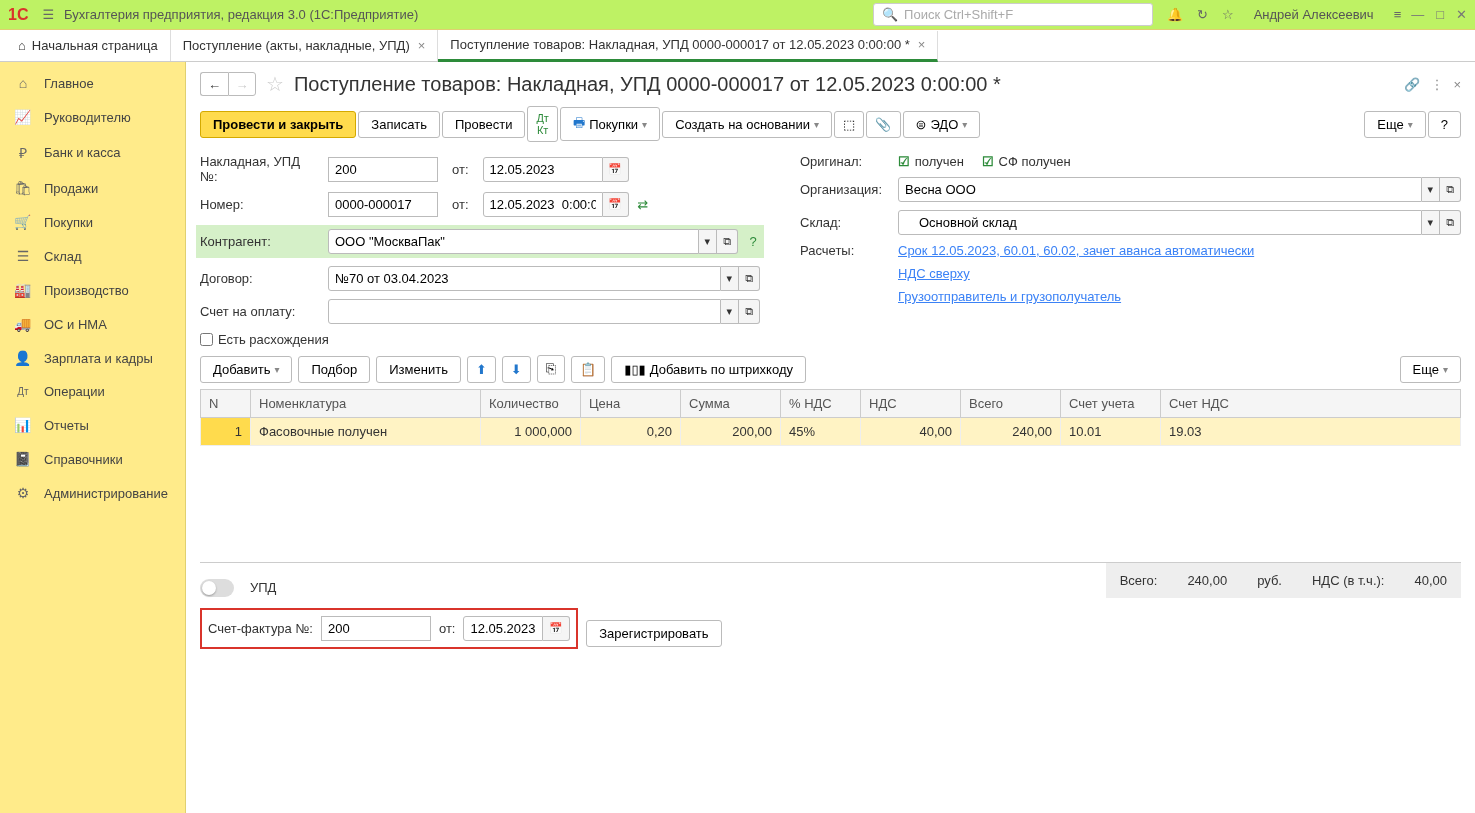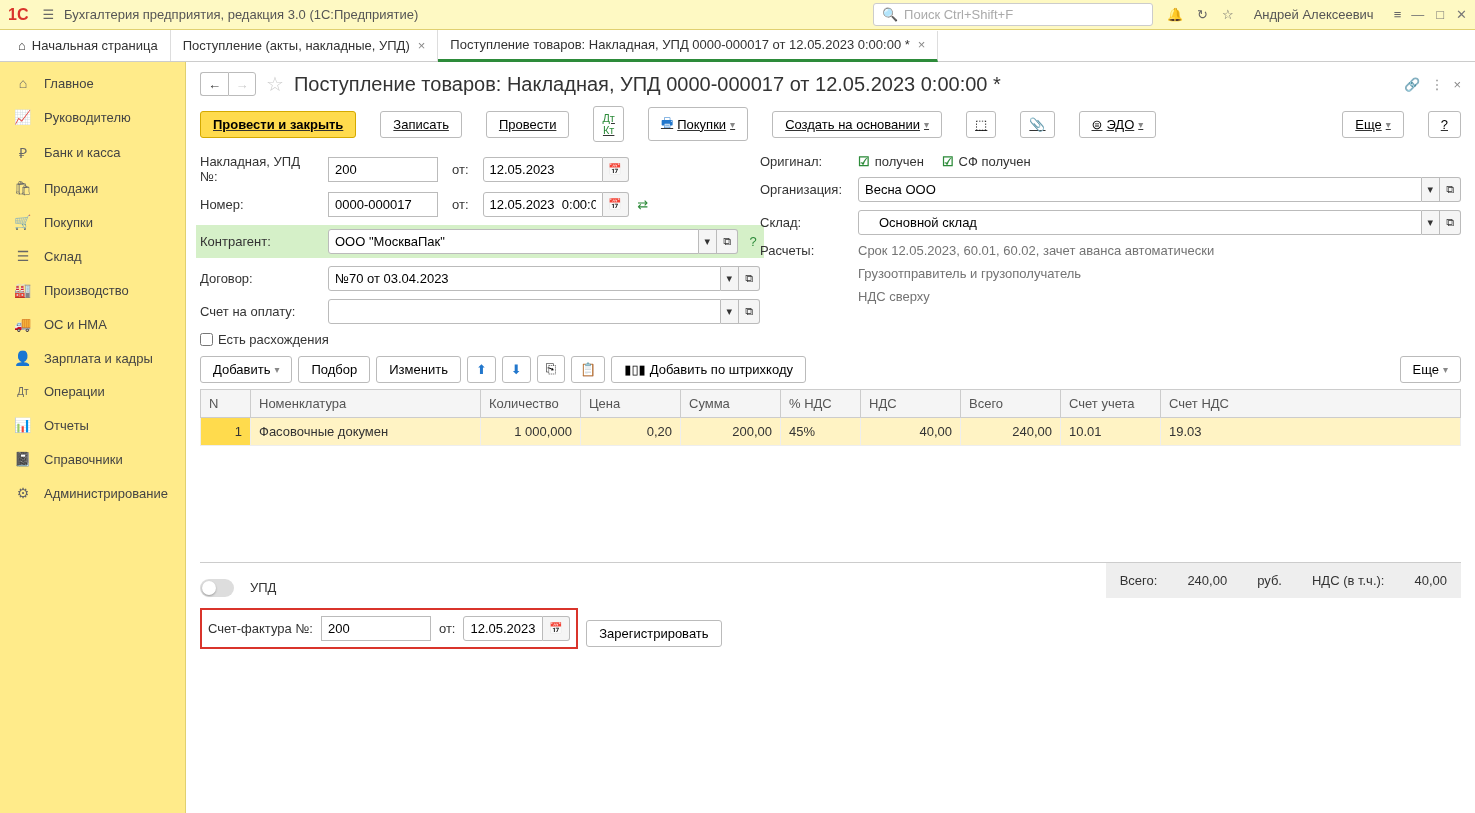--- a/index.html
+++ b/index.html
@@ -1,19 +1,19 @@
 <!DOCTYPE html>
 <html><head>
 <meta charset="utf-8">
 <style>
 * { box-sizing: border-box; margin: 0; padding: 0; font-family: Arial, sans-serif; }
 body { background: #fff; font-size: 13px; color: #333; overflow: hidden; }
 
 
-.top-header { background: #fef9c3; height: 30px; display: flex; align-items: center; padding: 0 8px; border-bottom: 1px solid #e0d070; }
+.top-header { background: #bef264; height: 30px; display: flex; align-items: center; padding: 0 8px; border-bottom: 1px solid #e0d070; }
 .logo-1c { color: #d9342b; font-weight: bold; font-size: 16px; margin-right: 4px; }
 .hamburger-icon { margin: 0 10px; cursor: pointer; color: #666; }
 .app-title { color: #555; font-size: 13px; flex: 0 0 auto; }
 .header-spacer { flex: 1; }
 .search-box { background: #fff; border: 1px solid #ccc; border-radius: 3px; padding: 3px 8px; width: 280px; color: #999; display: flex; align-items: center; gap: 6px; }
 .header-icons { display: flex; gap: 14px; margin-left: 14px; align-items: center; color: #666; }
 .user-name { color: #555; margin: 0 6px; }
 .window-controls { display: flex; gap: 12px; margin-left: 10px; color: #777; }
 
 
@@ -35,47 +35,47 @@
 .doc-header { display: flex; align-items: center; gap: 10px; margin-bottom: 10px; }
 .nav-btn { border: 1px solid #bbb; background: #fff; width: 28px; height: 24px; display: inline-flex; align-items: center; justify-content: center; cursor: pointer; border-radius: 3px; }
 .nav-btn-group { display: flex; }
 .nav-btn-group .nav-btn:first-child { border-radius: 3px 0 0 3px; border-right: none; }
 .nav-btn-group .nav-btn:last-child { border-radius: 0 3px 3px 0; }
 .star-icon { color: #ccc; font-size: 20px; }
 .doc-title { font-size: 20px; font-weight: normal; color: #333; flex: 1; }
 .doc-header-icons { display: flex; gap: 10px; color: #888; }
 
 
-.toolbar { display: flex; gap: 24px; margin-bottom: 12px; align-items: center; flex-wrap: wrap; text-decoration: underline; }
+.toolbar { display: flex; gap: 2px; margin-bottom: 12px; align-items: center; flex-wrap: wrap; }
 .btn { border: 1px solid #bbb; background: #fff; padding: 5px 12px; border-radius: 3px; cursor: pointer; font-size: 13px; display: inline-flex; align-items: center; gap: 4px; }
 .btn-primary { background: #ffdb4d; border-color: #d4a900; font-weight: bold; }
 .btn-icon { padding: 5px 8px; }
 .btn-right { margin-left: auto; }
 .dropdown-arrow::after { content: " ▾"; color: #888; font-size: 10px; }
 
 
 .form-row { display: flex; align-items: center; margin-bottom: 8px; gap: 8px; }
 .form-label { width: 120px; color: #333; }
 .input { border: 1px solid #bbb; padding: 4px 6px; font-size: 13px; background: #fff; }
 .input-group { display: flex; }
 .input-group .input { border-radius: 3px 0 0 3px; }
 .input-btn { border: 1px solid #bbb; border-left: none; background: #f5f5f5; padding: 0 6px; cursor: pointer; display: inline-flex; align-items: center; font-size: 11px; }
 .input-btn:last-child { border-radius: 0 3px 3px 0; }
 .from-label { margin: 0 6px; }
 
-.two-col { display: flex; }
+.two-col { display: flex; gap: 40px; }
 .col-left { flex: 0 0 560px; }
 .col-right { flex: 1; }
 
 .highlighted-row { background: #d5f0c8; padding: 4px 4px; margin: 0 -4px 8px -4px; }
 
 .checkbox-cell { display: inline-flex; align-items: center; gap: 5px; }
 .check-green { color: #2d8b3a; font-weight: bold; }
 
-.link-blue { color: #737373; cursor: pointer; }
+.link-blue { color: #3b82f6; text-decoration: underline; cursor: pointer; }
 
 
 .table-toolbar { display: flex; gap: 6px; margin-bottom: 0; align-items: center; }
 
 
 .data-table { width: 100%; border-collapse: collapse; margin-top: 6px; border: 1px solid #ccc; }
 .data-table th { background: #f5f5f5; border: 1px solid #ccc; padding: 6px 8px; text-align: left; font-weight: normal; color: #555; font-size: 13px; }
 .data-table td { border: 1px solid #eee; padding: 6px 8px; }
 .data-table tr.selected td { background: #fff3c4; }
 .data-table tr.selected td:first-child { background: #ffdb4d; }
@@ -312,25 +312,25 @@
             <span class="input-btn">▾</span>
             <span class="input-btn">⧉</span>
           </div>
         </div>
         <div class="form-row">
           <span class="form-label" style="width:90px">Расчеты:</span>
           <span class="link-blue">Срок 12.05.2023, 60.01, 60.02, зачет аванса автоматически</span>
         </div>
         <div class="form-row">
           <span class="form-label" style="width:90px"></span>
+          <span class="link-blue">НДС сверху</span>
+        </div>
+        <div class="form-row">
+          <span class="form-label" style="width:90px"></span>
           <span class="link-blue">Грузоотправитель и грузополучатель</span>
-        </div>
-        <div class="form-row">
-          <span class="form-label" style="width:90px"></span>
-          <span class="link-blue">НДС сверху</span>
         </div>
       </div>
     </div>
 
     <div class="table-toolbar">
       <button class="btn dropdown-arrow">Добавить</button>
       <button class="btn">Подбор</button>
       <button class="btn">Изменить</button>
       <button class="btn btn-icon" style="color:#2277cc">⬆</button>
       <button class="btn btn-icon" style="color:#2277cc">⬇</button>
@@ -355,21 +355,21 @@
           <th style="width:80px">% НДС</th>
           <th style="width:100px">НДС</th>
           <th style="width:100px">Всего</th>
           <th style="width:100px">Счет учета</th>
           <th>Счет НДС</th>
         </tr>
       </thead>
       <tbody>
         <tr class="selected">
           <td class="right">1</td>
-          <td>Фасовочные докумен</td>
+          <td>Фасовочные получен</td>
           <td class="right">1 000,000</td>
           <td class="right">0,20</td>
           <td class="right">200,00</td>
           <td>45%</td>
           <td class="right">40,00</td>
           <td class="right">240,00</td>
           <td>10.01</td>
           <td>19.03</td>
         </tr>
       </tbody>

